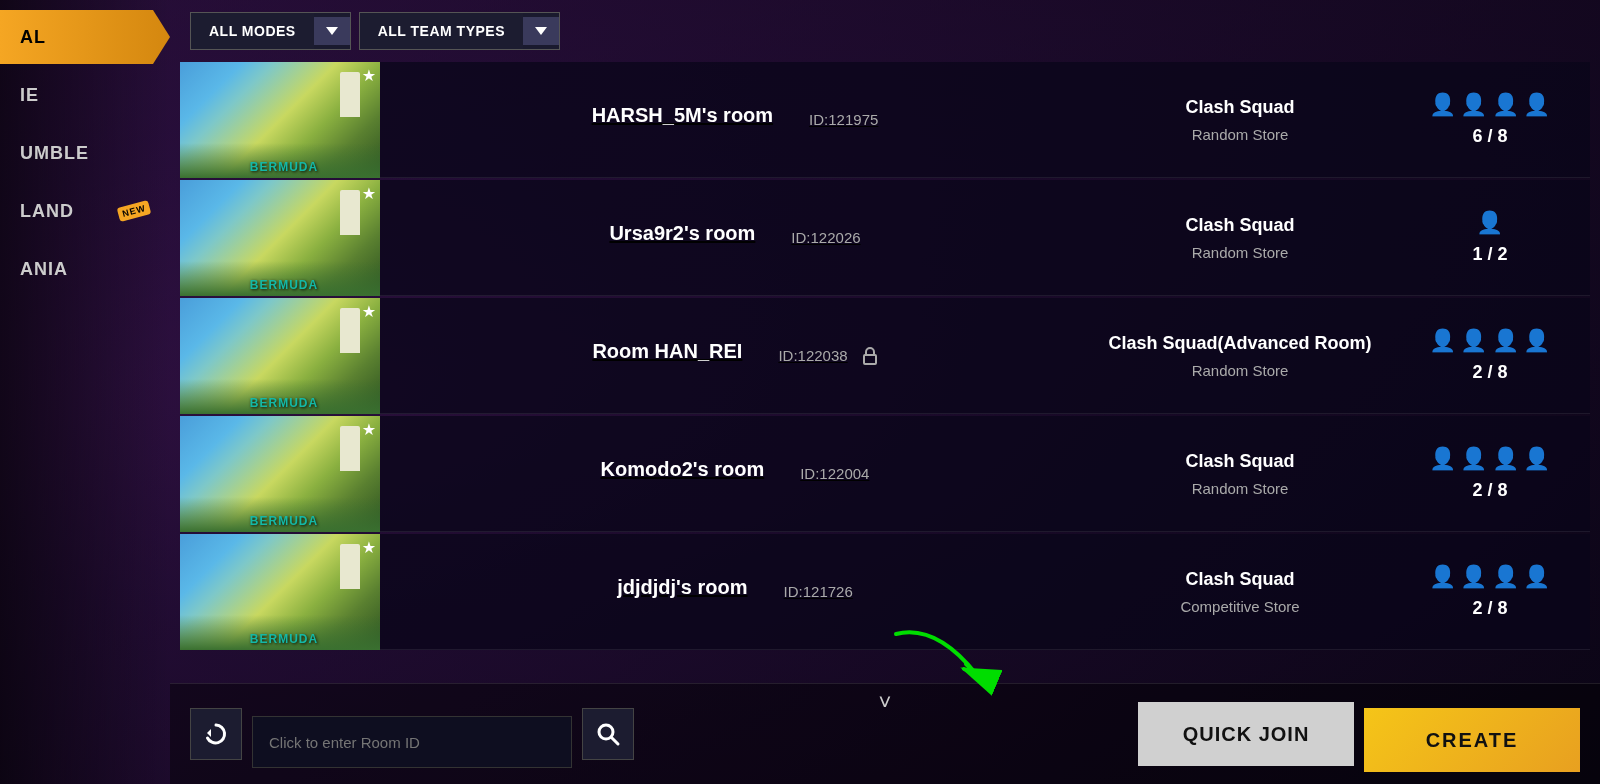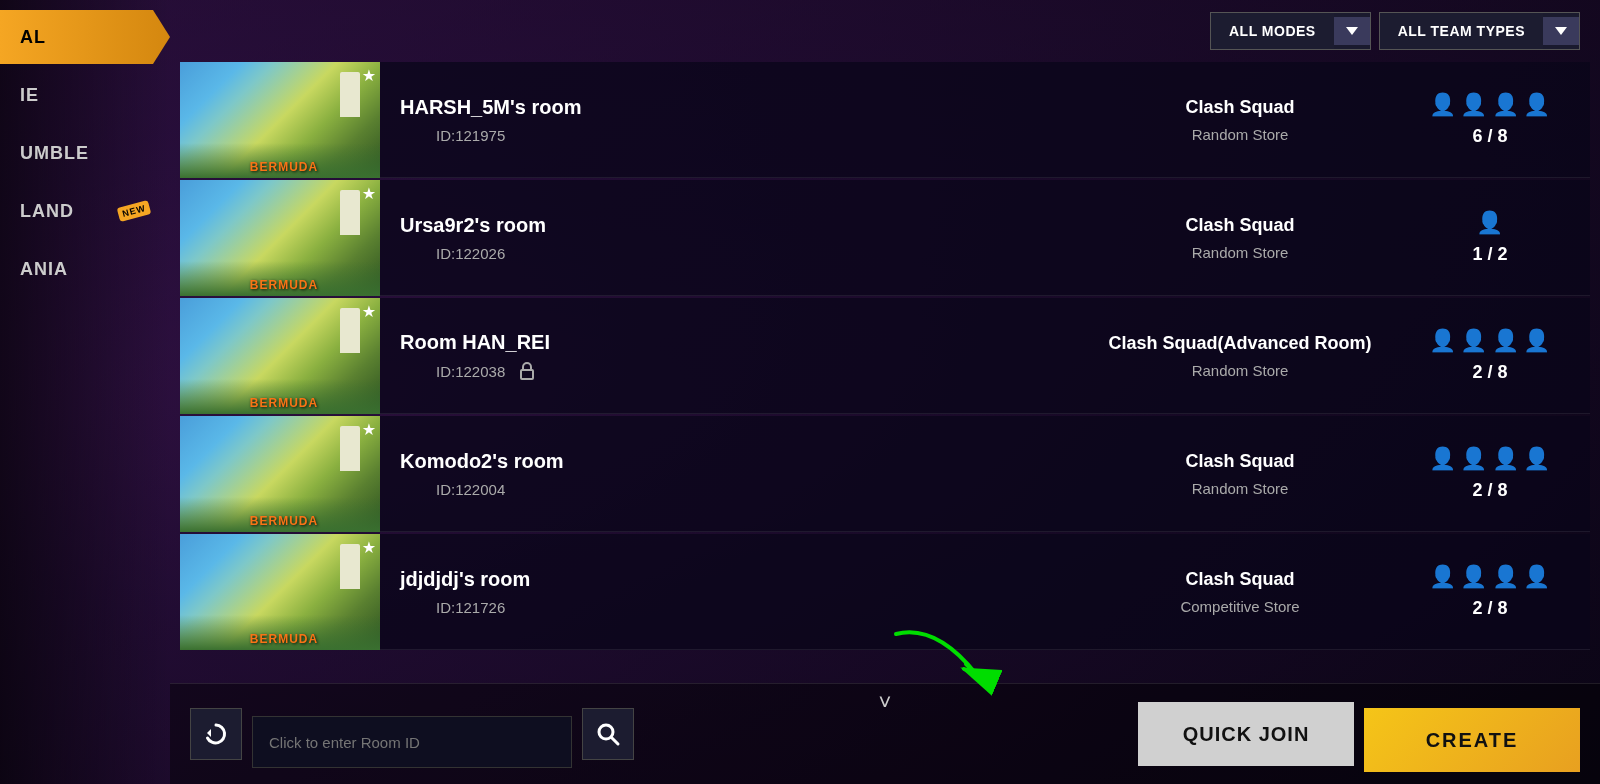--- a/index.html
+++ b/index.html
@@ -80,21 +80,20 @@
       top: 0;
       right: 0;
       bottom: 0;
       display: flex;
       flex-direction: column;
     }
 
     
     .header-filters {
       display: flex;
-      justify-content: flex-end;
       padding: 12px 20px;
       gap: 8px;
       align-items: center;
     }
 
     .dropdown-btn {
       display: flex;
       align-items: center;
       background: #1a1a2e;
       border: 1px solid #555;
@@ -193,34 +192,35 @@
       color: #fff;
       font-size: 16px;
     }
 
     .room-thumbnail .map-label {
       position: absolute;
       bottom: 4px;
       left: 0;
       right: 0;
       text-align: center;
-      color: #f97316;
+      color: #14b8a6;
       font-size: 12px;
       font-weight: bold;
       letter-spacing: 1px;
       text-shadow: 1px 1px 3px rgba(0,0,0,0.9);
       margin-left: 8px;
     }
 
     .room-info {
       flex: 1;
       padding: 10px 20px;
       display: flex;
-      flex-direction: column;
-      justify-content: center;
+      flex-direction: row;
+      justify-content: center;
+      text-decoration: underline;
     }
 
     .room-name {
       color: #fff;
       font-size: 20px;
       font-weight: bold;
       margin-bottom: 8px;
     }
 
     .room-id {

